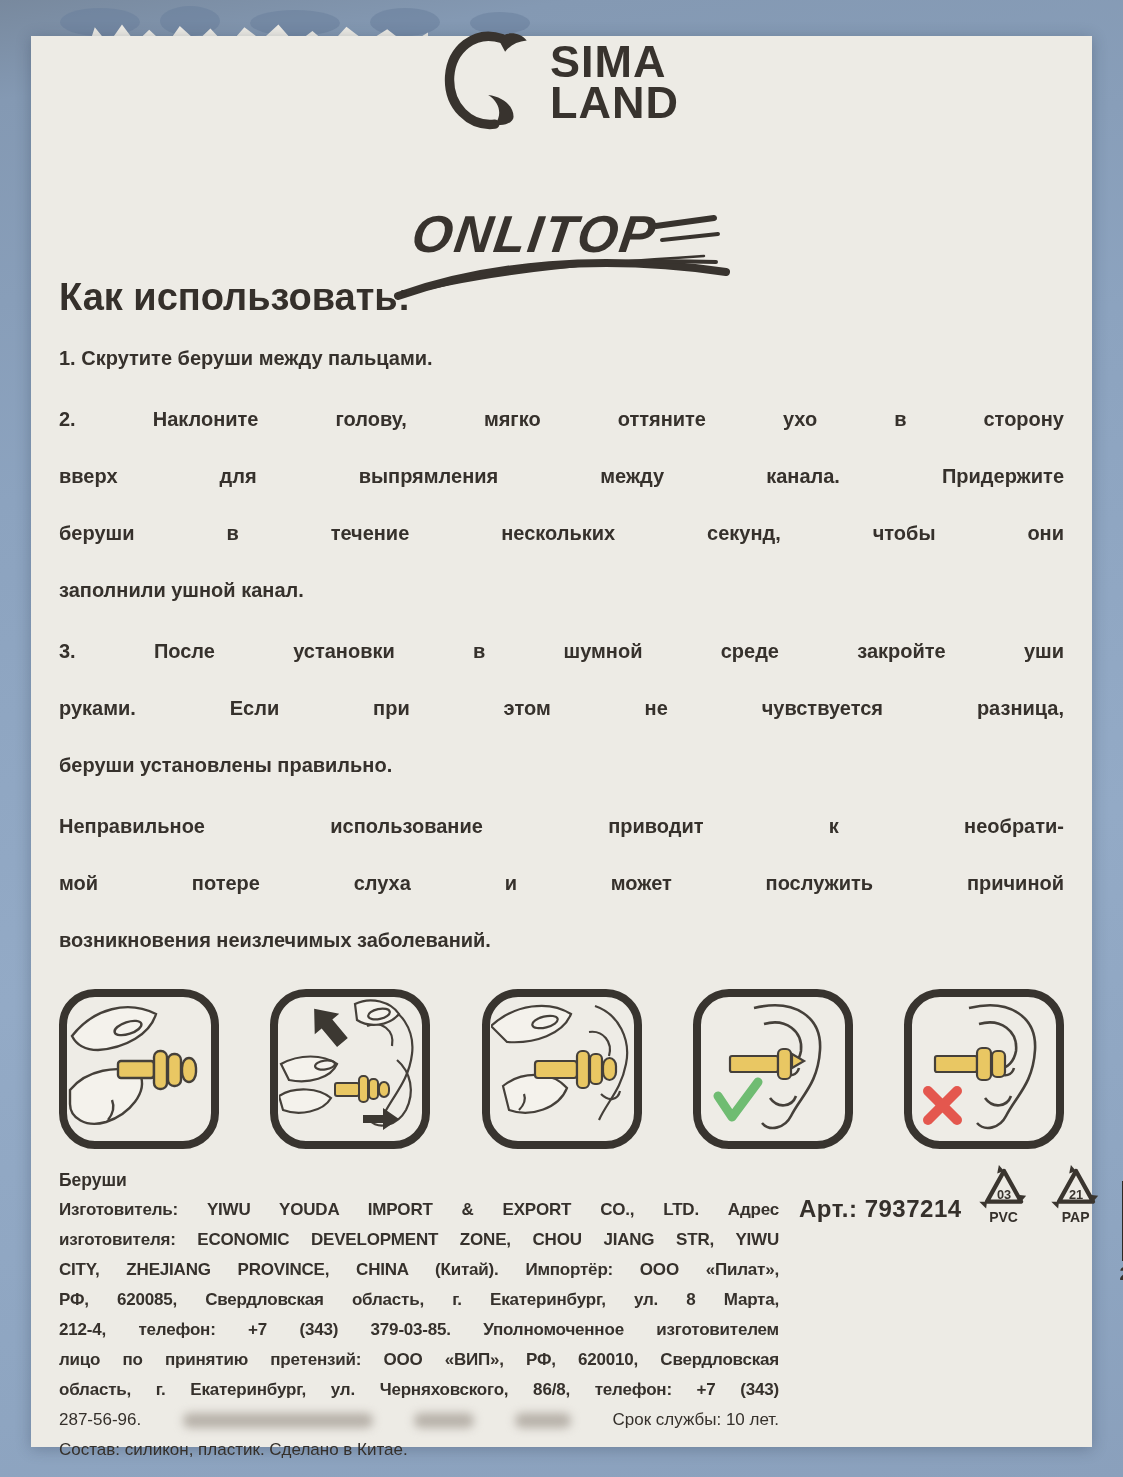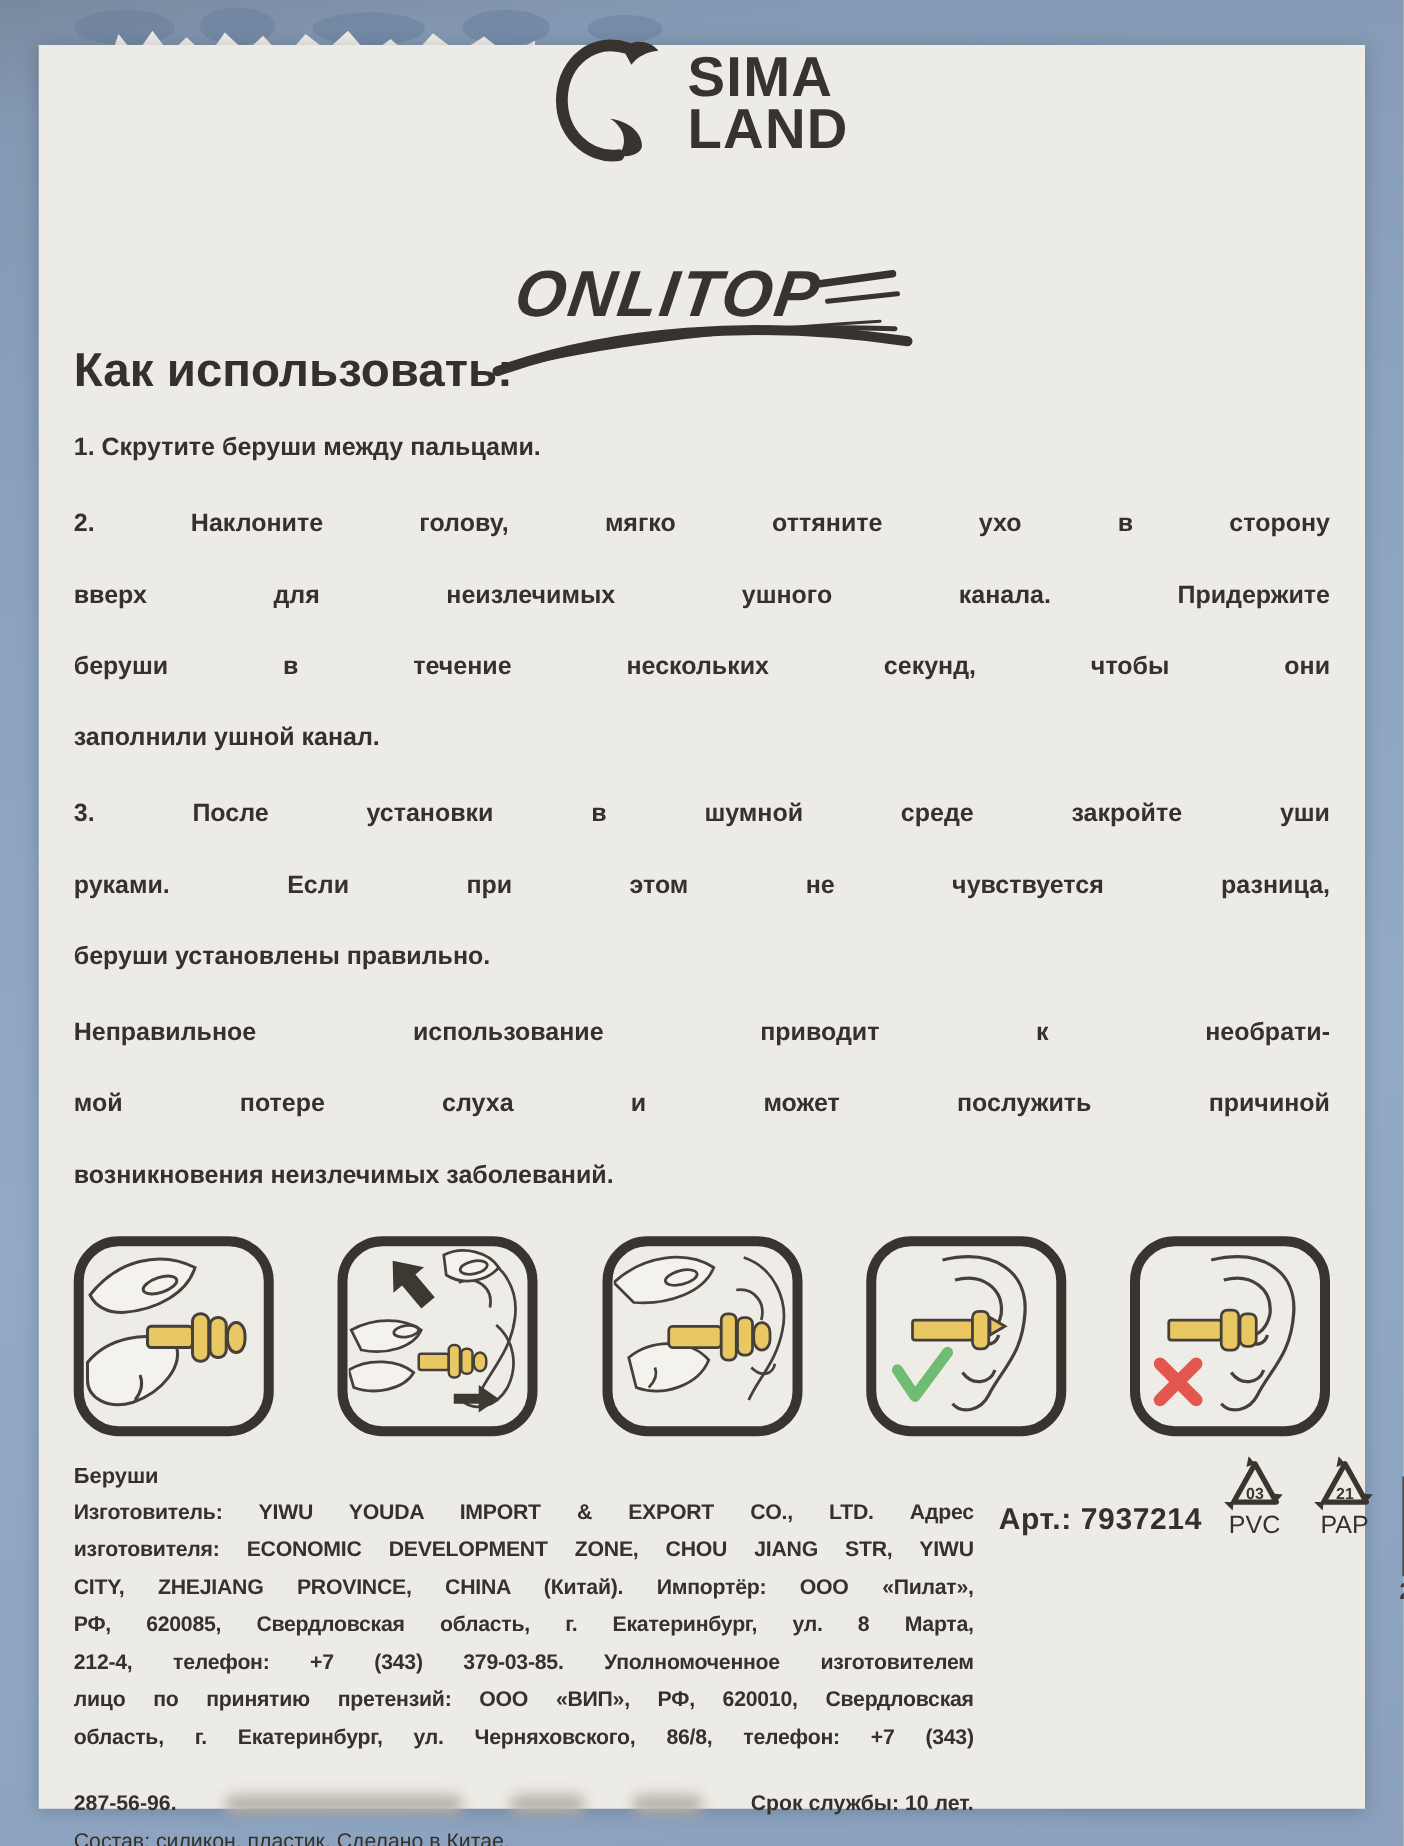--- a/index.html
+++ b/index.html
@@ -41,28 +41,28 @@
   }
   
   .info{display:flex;gap:14px;margin-top:16px;}
   .info-left{width:720px;}
   .product{font-size:17.5px;font-weight:bold;line-height:30px;}
   .iline{
     font-size:17px;font-weight:bold;line-height:30px;letter-spacing:-.2px;
     text-align:justify;text-align-last:justify;color:#36312c;
   }
   .claims-line{display:flex;align-items:center;justify-content:space-between;line-height:30px;}
-  .claims-line span{font-size:17px;font-weight:bold;margin-top:23px;}
+  .claims-line span{font-size:17px;font-weight:normal;}
   .redact{height:15px;border-radius:7px;background:#b7b1a9;filter:blur(5px);}
   .composition{font-size:17px;font-weight:normal;line-height:30px;text-align:left;}
   .info-right{width:270px;display:flex;flex-direction:row;align-items:flex-start;}
   .art-row{display:flex;align-items:flex-end;gap:12px;margin-left:6px;}
   .art{font-size:24px;font-weight:bold;letter-spacing:.5px;padding-bottom:2px;white-space:nowrap;}
   .recycle{display:flex;flex-direction:column;align-items:center;width:60px;}
-  .recycle .rlabel{font-size:20px;font-weight:normal;margin-top:-2px;text-align:right;}
+  .recycle .rlabel{font-size:14px;font-weight:bold;margin-top:-2px;text-align:right;}
   .barcode{margin:16px 0 0 14px;width:250px;}
   .barcode svg{display:block;}
   .bdigits{font-size:19px;font-weight:bold;letter-spacing:4px;white-space:nowrap;margin-top:-2px;}
   .website{font-size:21px;font-weight:bold;letter-spacing:.5px;margin:10px 0 0 14px;white-space:nowrap;}
 </style>
 </head>
 <body>
 
 <div class="blob" style="left:60px;top:8px;width:80px;height:28px;"></div>
 <div class="blob" style="left:160px;top:6px;width:60px;height:30px;"></div>
@@ -104,21 +104,21 @@
     </div>
   </div>
 
   <div class="heading">Как использовать:</div>
   <div>
       <div class="para">
         <div class="jline last">1. Скрутите беруши между пальцами.</div>
       </div>
       <div class="para">
         <div class="jline">2. Наклоните голову, мягко оттяните ухо в сторону</div>
-        <div class="jline">вверх для неизлечимых ушного канала. Придержите</div>
+        <div class="jline">вверх для выпрямления между канала. Придержите</div>
         <div class="jline">беруши в течение нескольких секунд, чтобы они</div>
         <div class="jline last">заполнили ушной канал.</div>
       </div>
       <div class="para">
         <div class="jline">3. После установки в шумной среде закройте уши</div>
         <div class="jline">руками. Если при этом не чувствуется разница,</div>
         <div class="jline last">беруши установлены правильно.</div>
       </div>
       <div class="para">
         <div class="jline">Неправильное использование приводит к необрати-</div>

